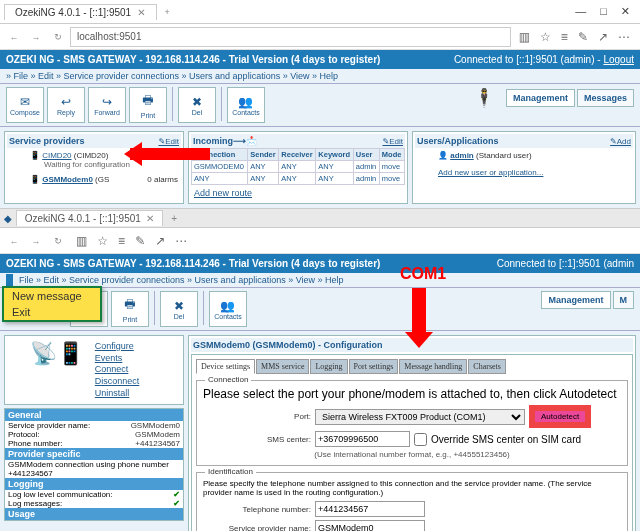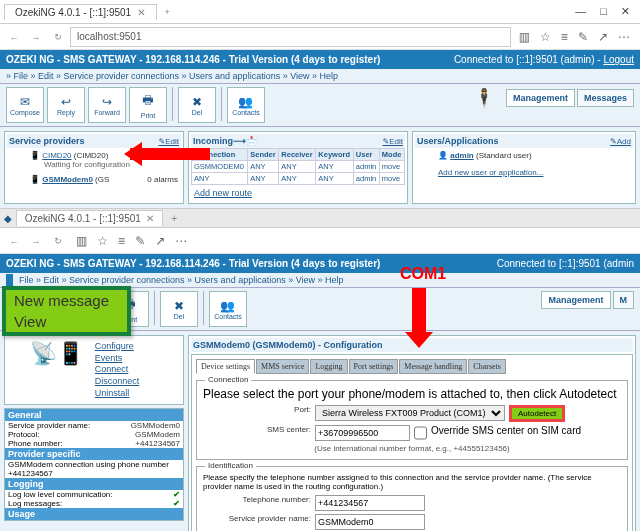--- a/index.html
+++ b/index.html
@@ -33,44 +33,44 @@
   .link { color: #1e5a8e; text-decoration: underline; }
   .arrow1 { position: absolute; top: 148px; left: 130px; z-index: 10; }
   .arrow1::before { content: ""; display: block; width: 80px; height: 12px; background: red; }
   .arrow1::after { content: ""; position: absolute; left: -18px; top: -6px; border: 12px solid transparent; border-right: 18px solid red; }
   .tbl { width: 100%; border-collapse: collapse; font-size: 7.5px; }
   .tbl th { background: #e2ecf4; color: #1e5a8e; border: 1px solid #ccd; padding: 1px 2px; text-align: left; }
   .tbl td { border: 1px solid #ccd; padding: 1px 2px; color: #1e5a8e; }
   .subtabbar { height: 20px; background: #e9e9e9; border-top: 1px solid #ccc; border-bottom: 1px solid #ccc; display: flex; align-items: center; padding: 0 4px; font-size: 10px; }
   .subtabbar .stab { border: 1px solid #ccc; border-bottom: none; background: #fff; padding: 2px 8px; color: #555; display: flex; align-items: center; gap: 5px; }
   .subtabbar .plus { padding: 2px 8px; color: #888; }
-  .file-menu { position: absolute; left: 30px; top: 247px; background: #84cc16; border: 4px solid #15803d; box-shadow: 2px 2px 4px rgba(0,0,0,0.3); font-size: 15px; z-index: 5; }
+  .file-menu { position: absolute; left: 30px; top: 247px; background: #fde047; border: 2px solid #15803d; box-shadow: 2px 2px 4px rgba(0,0,0,0.3); font-size: 11px; z-index: 5; }
   .file-menu div { padding: 2px 18px 2px 8px; color: #333; }
   .com1 { position: absolute; left: 400px; top: 265px; z-index: 10; color: red; font-size: 16px; font-weight: bold; }
   .arrow2 { position: absolute; left: 412px; top: 288px; width: 14px; height: 60px; z-index: 9; }
   .arrow2::before { content: ""; display: block; width: 14px; height: 45px; background: red; }
   .arrow2::after { content: ""; position: absolute; left: -7px; top: 44px; border: 14px solid transparent; border-top: 16px solid red; }
   .main2 { display: flex; gap: 4px; padding: 4px; background: #eaf2f9; }
   .leftp { width: 180px; }
   .rightp { flex: 1; }
   .cfg-links { font-size: 9px; color: #1e5a8e; line-height: 1.3; margin-left: 4px;}
   .sect { background: #4a9cd4; color: #fff; font-weight: bold; font-size: 9px; padding: 1px 3px; }
   .row { display: flex; font-size: 8px; padding: 0 3px; justify-content: space-between; align-items: center; }
   .row .val { color: #333; }
   .ck { color: green; font-weight: bold; }
   .cfg { border: 1px solid #9bb; background: #fff; padding: 4px; margin-top: 2px; }
   .tabbar2 { display: flex; gap: 1px; font-size: 8px; }
   .tabbar2 div { border: 1px solid #999; background: #b8c8d4; padding: 2px 4px; color: #333; font-family: Liberation Serif, serif; }
   .tabbar2 div.sel { background: #fff; border-bottom-color: #fff; }
   .fs { border: 1px solid #aaa; padding: 6px; margin-top: 6px; font-size: 9px; position: relative; }
   .fs .lg { position: absolute; top: -6px; left: 8px; background: #fff; padding: 0 3px; font-size: 8px; color: #333; }
-  .frow { display: flex; gap: 4px; margin: 3px 0; }
+  .frow { display: flex; align-items: center; gap: 4px; margin: 3px 0; }
   .frow label { width: 108px; text-align: right; font-size: 8px; color: #333; }
   .frow input[type=text], .frow select { border: 1px solid #999; font-size: 9px; padding: 1px 2px; height: 16px; }
-  .btn { border: 3px solid #ef4444; background: #84cc16; padding: 2px 16px; font-size: 10px; }
+  .btn { border: 6px solid #ef4444; background: #ec4899; padding: 2px 16px; font-size: 10px; }
   .logo { font-size: 18px; color: #1e5a8e; margin-left: auto; padding-right: 8px; }
 </style>
 </head>
 <body>
 
 <div class="win-title">
   <div class="tab">
     <span>OzekiNG 4.0.1 - [::1]:9501</span>
     <span class="x">✕</span>
   </div>
@@ -256,21 +256,21 @@
   <div class="tbtn">
       <span class="ic">👥</span>
       <span>Contacts</span>
     </div>
   <div class="mright">
     <div class="mtab sel">Management</div>
     <div class="mtab">M</div>
   </div>
   <div class="file-menu" style="position:absolute;left:2px;top:-2px">
     <div>New message</div>
-    <div>View</div>
+    <div>Exit</div>
   </div>
 </div>
 
 <div class="com1">COM1</div>
 <div class="arrow2"></div>
 
 <div class="main2">
 
   <div class="leftp">
     <div class="panel">
@@ -330,21 +330,21 @@
           <div>Logging</div>
           <div>Port settings</div>
           <div>Message handling</div>
           <div>Charsets</div>
         </div>
         <div class="fs">
           <span class="lg">Connection</span>
           <div style="font-size:12px;margin-bottom:4px">Please select the port your phone/modem is attached to, then click Autodetect</div>
           <div class="frow">
             <label>Port:</label>
-            <select style="width:190px"><option>Sierra Wireless FXT009 Product (COM1)</option></select>
+            <select style="width:210px"><option>Sierra Wireless FXT009 Product (COM1)</option></select>
             <button class="btn" style="padding:1px 6px;font-size:8px">Autodetect</button>
           </div>
           <div class="frow">
             <label>SMS center:</label>
             <input type="text" style="width: 95px;" value="+36709996500">
             <input type="checkbox" style="">
             <span style="font-size:10px">Override SMS center on SIM card</span>
           </div>
           <div style="font-size:8px;text-align:center;color:#555">(Use international number format, e.g., +44555123456)</div>
         </div>

